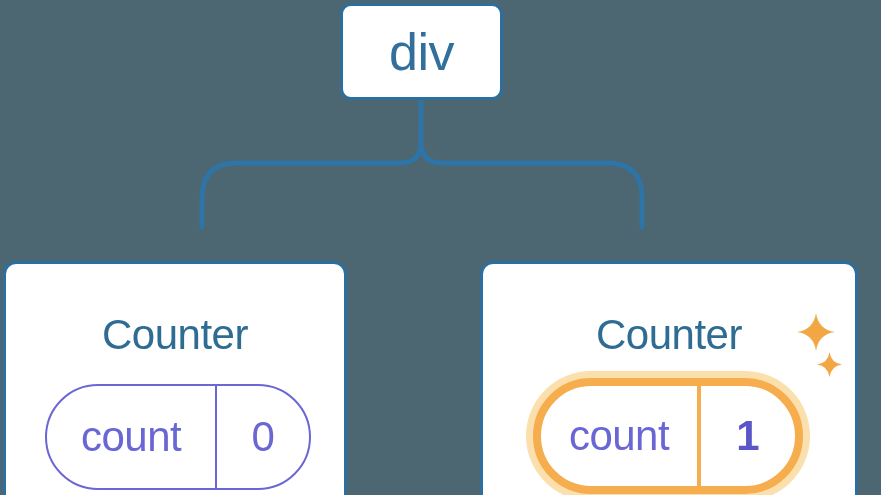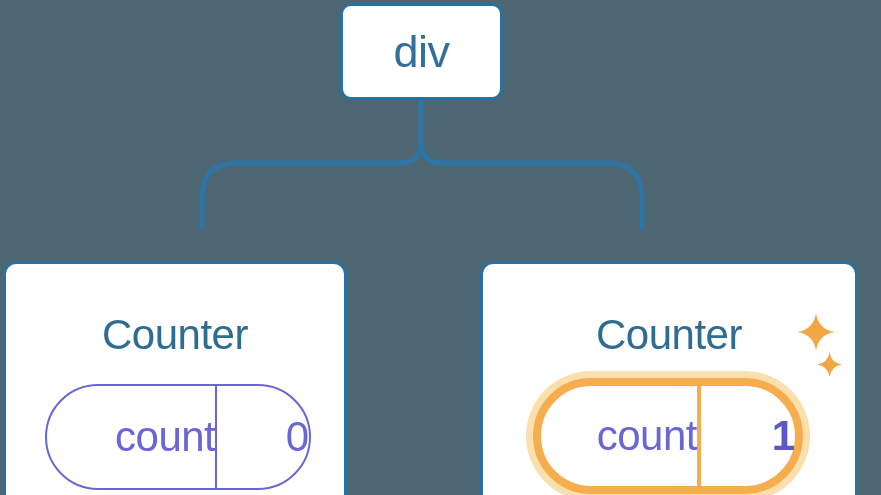--- a/index.html
+++ b/index.html
@@ -28,21 +28,21 @@
     align-items: center;
     justify-content: center;
   }
   .root-node {
     left: 340px; top: 3px;
     width: 163px; height: 97px;
     border-radius: 11px;
   }
   .root-label {
     color: #32709B;
-    font-size: 45px;
+    font-size: 52px;
     font-weight: 500;
     letter-spacing: -0.5px;
   }
   .card {
     position: absolute;
     background: #FFFFFF;
     border: 3px solid #2C6F9E;
     box-sizing: border-box;
     border-radius: 13px;
     margin-top: 35px;
@@ -75,21 +75,21 @@
   .pill-highlight {
     left: 50px; top: 114px;
     width: 270px; height: 116px;
     border: 8px solid #F5AD4E;
     border-radius: 58px;
     box-shadow: 0 0 0 7px #FBDFAD;
   }
   .pill-seg {
     display: flex;
     align-items: center;
-    justify-content: flex-end;
+    justify-content: center;
     box-sizing: border-box;
     height: 100%;
   }
   .seg-key   { flex: 0 0 65%; }
   .seg-value { flex: 1 1 auto; }
   .pill-plain .seg-key     { border-right: 2.5px solid #6A67D4; }
   .pill-highlight .seg-key { flex-basis: 63%; border-right: 4px solid #F5AD4E; }
   .state-key {
     color: #6A67D4;
     font-size: 42px;

